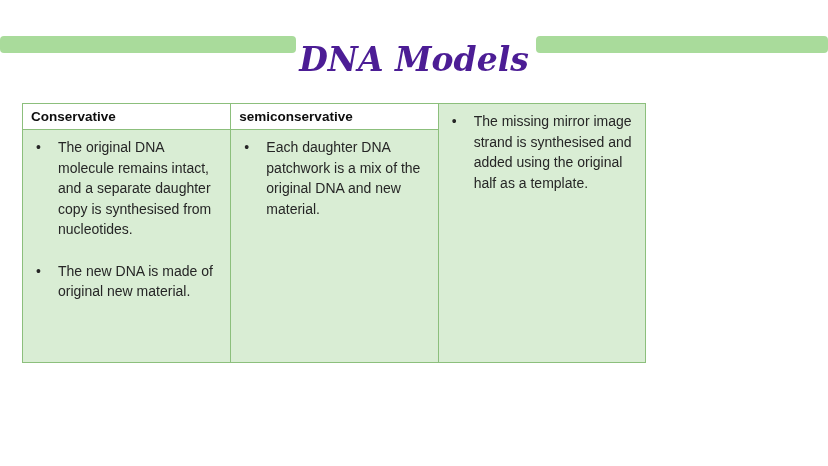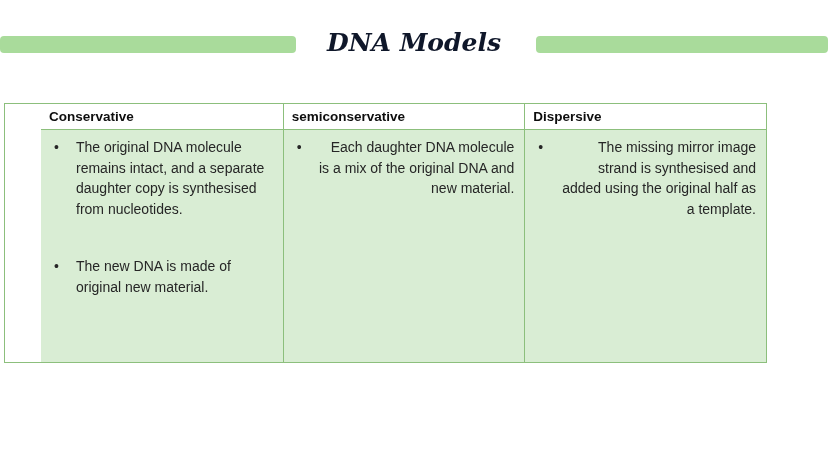--- a/index.html
+++ b/index.html
@@ -24,46 +24,45 @@
     position: absolute;
     top: 36px;
     height: 17px;
     background: var(--bar-green);
     border-radius: 4px;
   }
   .bar-left  { left: 0;    width: 296px; }
   .bar-right { left: 536px; width: 292px; }
   .title {
     position: absolute;
-    top: 23px;
+    top: 40px;
     left: 0;
     width: 100%;
     text-align: center;
     font-family: "DejaVu Serif", "Liberation Serif", serif;
     font-style: italic;
     font-weight: bold;
-    font-size: 25px;
+    font-size: 33px;
     line-height: 40px;
-    color: #0f172a;
+    color: #4c1d95;
     letter-spacing: 0px;
   }
   
   .table {
     position: absolute;
-    left: 4px;
+    left: 22px;
     top: 103px;
-    width: 763px;
+    width: 624px;
     height: 260px;
     display: grid;
     grid-template-columns: 1fr 1fr 1fr;
     border: 1.5px solid var(--border-green);
-    padding-left: 36px;
   }
   .col { display: flex; flex-direction: column; }
-  .col + .col { border-left: 1.5px solid var(--border-green); text-align: right; }
+  .col + .col { border-left: 1.5px solid var(--border-green); }
   .th {
     height: 26px;
     flex: 0 0 26px;
     background: #ffffff;
     border-bottom: 1.5px solid var(--border-green);
     display: flex;
     align-items: center;
     padding: 0 8px;
     font-size: 13.5px;
     font-weight: bold;
@@ -89,21 +88,21 @@
   }
   .td li::before {
     content: "\2022";
     position: absolute;
     left: 3px;
     top: 0;
     color: var(--text-dark);
   }
   .td li:last-child { margin-bottom: 0; }
   
-  .col-0 .td li:first-child { margin-bottom: 37px; }
+  .col-0 .td li:first-child { margin-bottom: 21px; }
 </style>
 </head>
 <body>
 
 <div class="page">
 
   <div class="bar bar-left"></div>
   <h1 class="title">DNA Models</h1>
   <div class="bar bar-right"></div>
 
@@ -116,27 +115,26 @@
           <li>The original DNA molecule remains intact, and a separate daughter copy is synthesised from nucleotides.</li>
           <li>The new DNA is made of original new material.</li>
         </ul>
       </div>
     </div>
 
     <div class="col col-1">
       <div class="th">semiconservative</div>
       <div class="td">
         <ul>
-          <li>Each daughter DNA molecule is a mix of the original DNA and new material.</li>
+          <li>Each daughter DNA patchwork is a mix of the original DNA and new material.</li>
         </ul>
       </div>
     </div>
 
     <div class="col col-2">
-      <div class="th">Dispersive</div>
       <div class="td">
         <ul>
           <li>The missing mirror image strand is synthesised and added using the original half as a template.</li>
         </ul>
       </div>
     </div>
 
   </div>
 </div>
 

